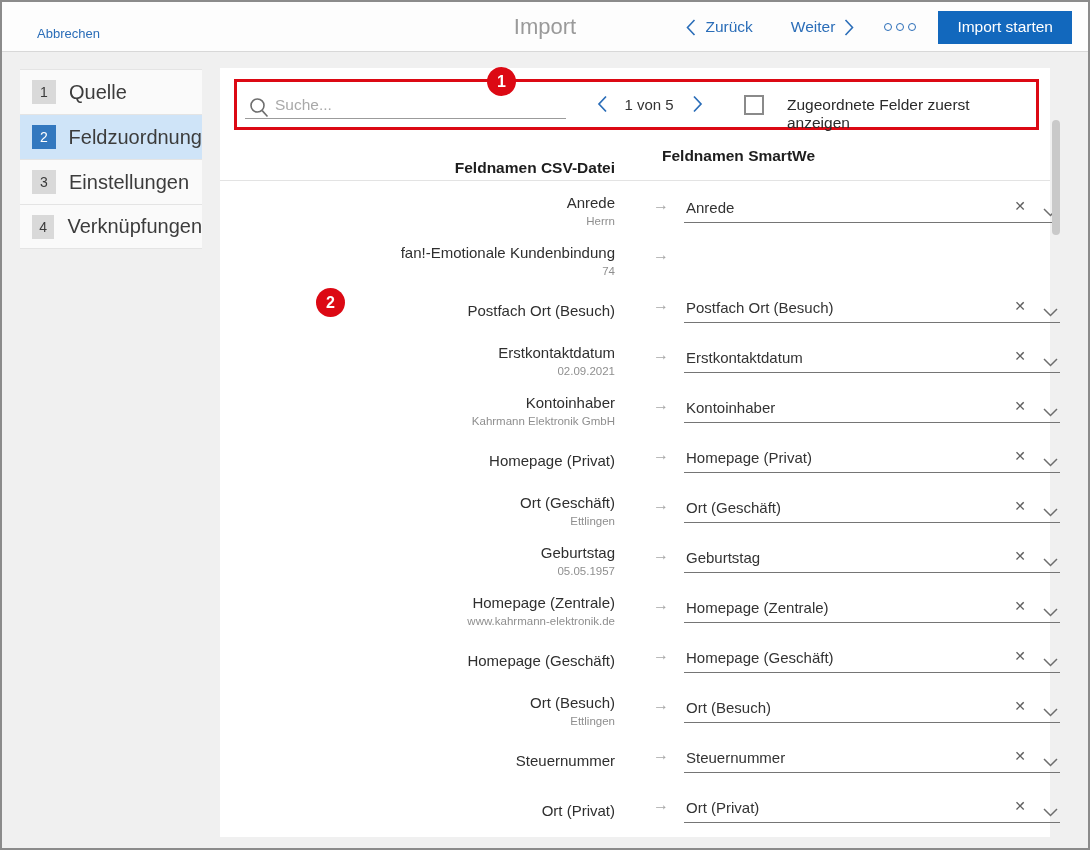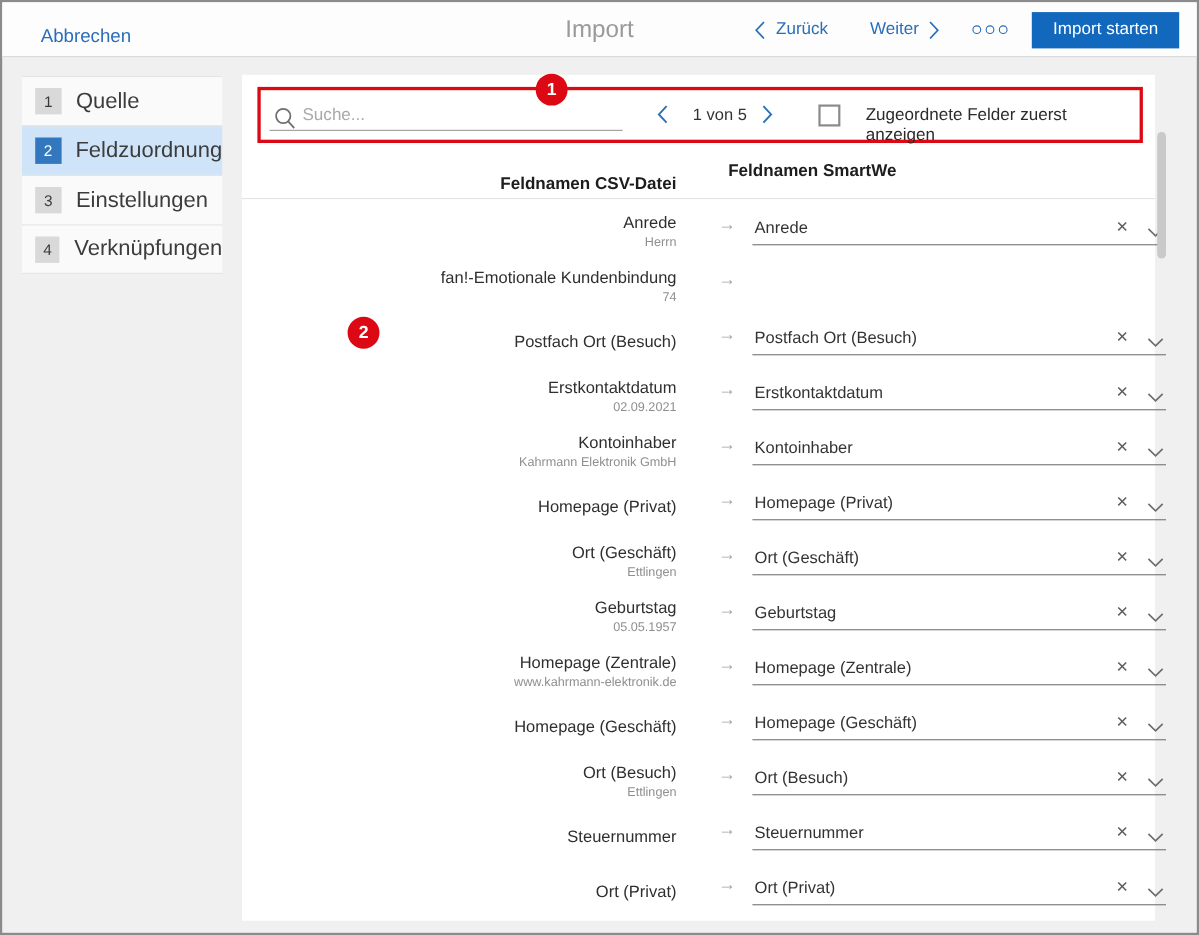--- a/index.html
+++ b/index.html
@@ -6,21 +6,21 @@
   html,body { background:#e8e8e8; }
   body { font-family:"Liberation Sans", sans-serif; }
 
   .frame { position:relative; width:1090px; height:850px; background:#f0f0f0;
            border:2px solid #8b8b8b; overflow:hidden; }
 
   
   .topbar { position:absolute; left:0; top:0; right:0; height:50px;
             background:#fdfdfd; border-bottom:1px solid #d8d8d8; }
   .cancel-link { position:absolute; left:35px; top:0; height:62px; display:flex;
-                 align-items:center; font-size:17px; color:#2a6db8; cursor:pointer; }
+                 align-items:center; font-size:13px; color:#2a6db8; cursor:pointer; }
   .page-title { position:absolute; left:50%; transform:translateX(-50%); top:0; height:50px;
                 display:flex; align-items:center; font-size:22px; color:#9a9a9a; }
   .topbar-right { position:absolute; right:16px; top:0; height:50px;
                   display:flex; align-items:center; }
   .nav-btn { display:flex; align-items:center; gap:9px; color:#2a6db8;
              font-size:15.5px; cursor:pointer; }
   .nav-btn svg { display:block; }
   .back-btn { margin-right:38px; }
   .next-btn { margin-right:30px; }
   .more-btn { display:flex; align-items:center; gap:4px; margin-right:22px; cursor:pointer; }
@@ -46,21 +46,21 @@
   .toolbar { position:absolute; left:14px; top:11px; width:805px; height:51px;
              border:3px solid #dc0914; background:#fff; }
   .search-icon { position:absolute; left:12px; top:15px; }
   .search-input { position:absolute; left:38px; top:10px; width:284px; height:26px;
                   border:none; outline:none; font-size:15.5px; color:#333;
                   font-family:inherit; background:transparent; }
   .search-input::placeholder { color:#a9a9a9; }
   .search-underline { position:absolute; left:8px; top:36px; width:321px; height:1px;
                       background:#9b9b9b; }
   .pg-prev { position:absolute; left:360px; top:13px; cursor:pointer; }
-  .pg-label { position:absolute; left:382px; top:14px; width:60px; text-align:right;
+  .pg-label { position:absolute; left:382px; top:14px; width:60px; text-align:center;
               font-size:15px; color:#333; }
   .pg-next { position:absolute; left:455px; top:13px; cursor:pointer; }
   .checkbox { position:absolute; left:507px; top:13px; width:20px; height:20px;
               border:2px solid #8a8a8a; background:#fff; cursor:pointer; }
   .checkbox-label { position:absolute; left:550px; top:14px; font-size:15.5px; color:#2b2b2b; }
 
   
   .ann { position:absolute; width:29px; height:29px; border-radius:50%; background:#dc0914;
          color:#fff; font-size:16px; font-weight:bold; display:flex; align-items:center;
          justify-content:center; z-index:5; }

